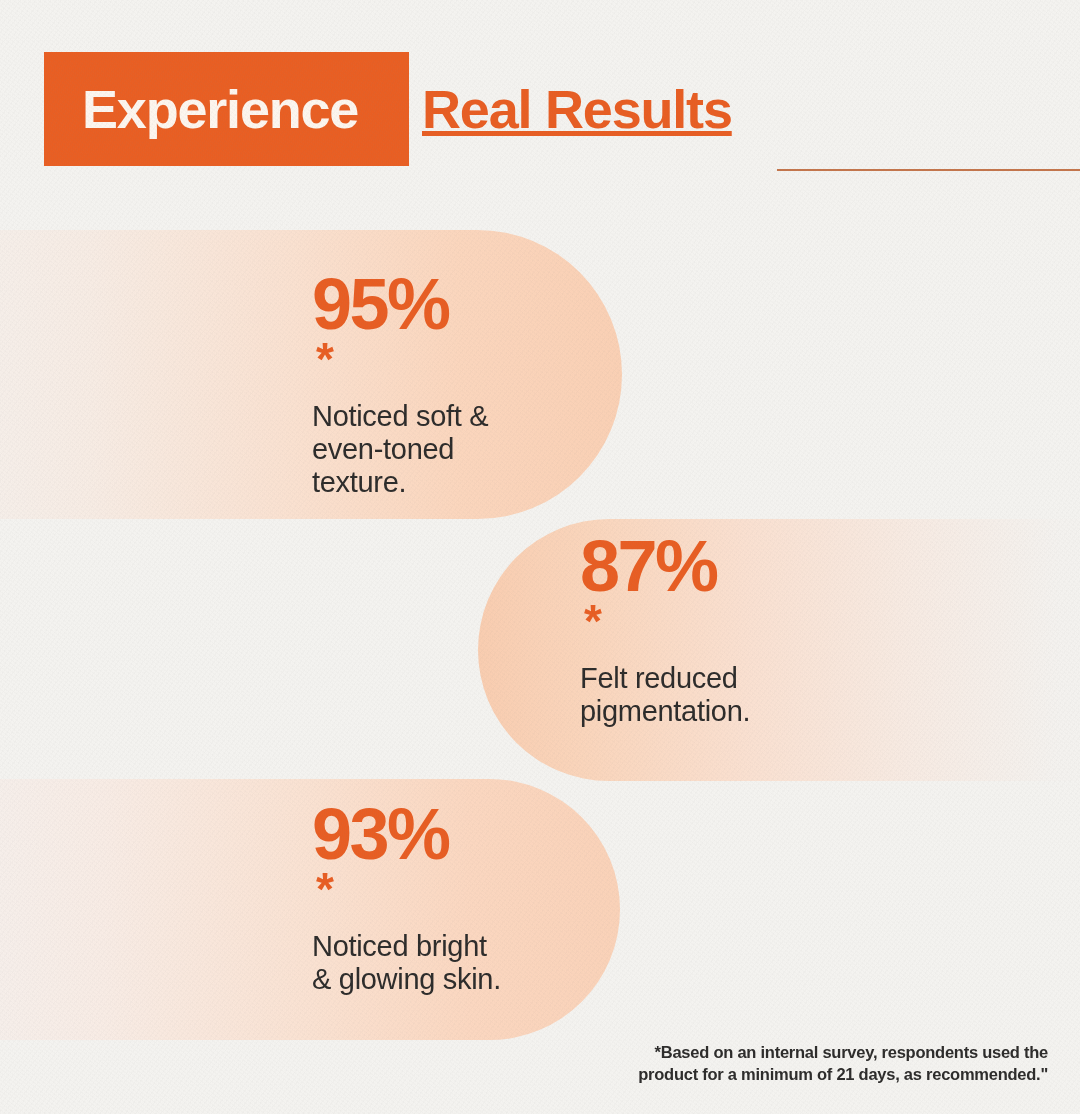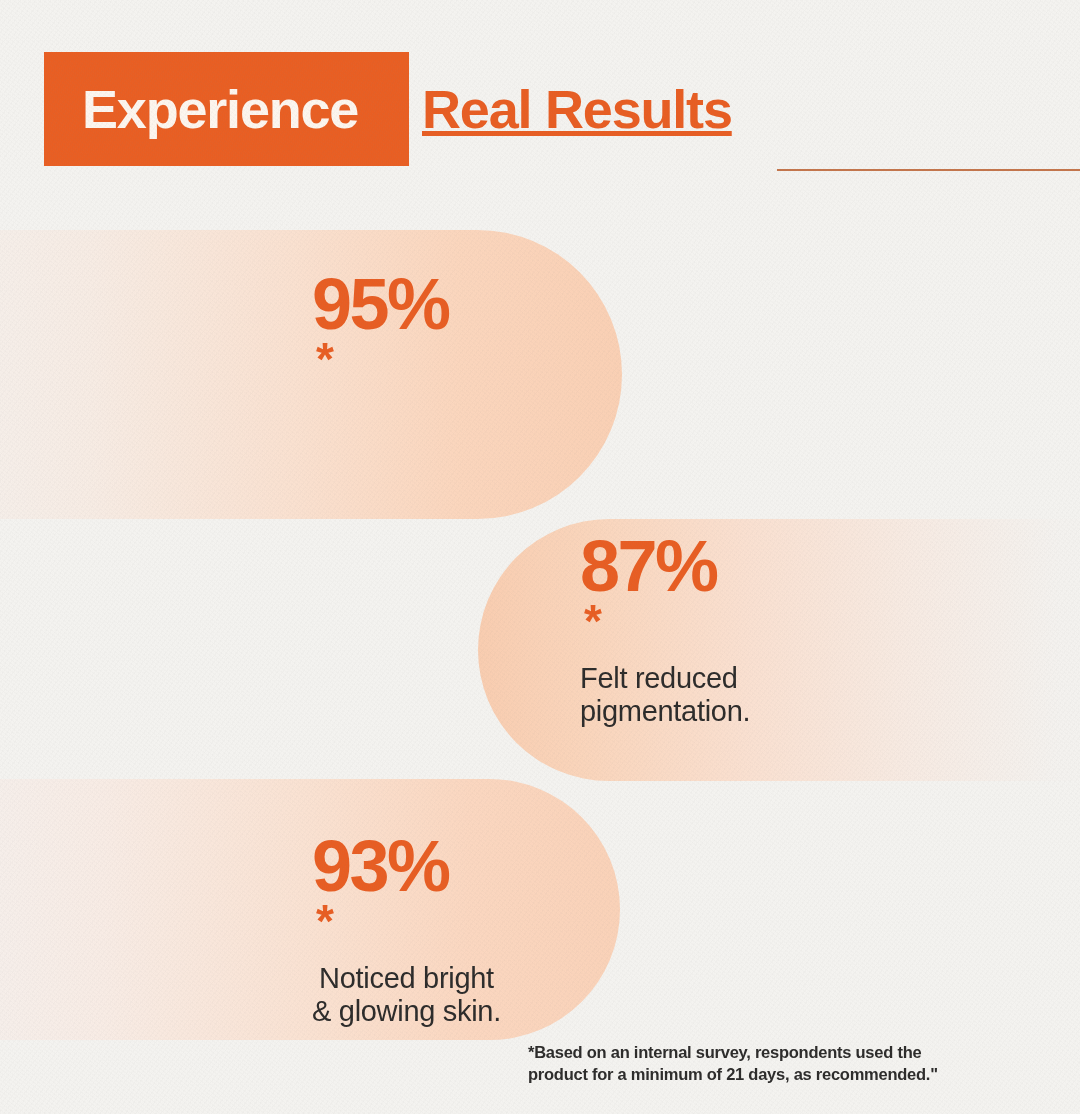--- a/index.html
+++ b/index.html
@@ -128,21 +128,21 @@
         #fad2b8 100%);
   }
 
   
   .stat{
     position:absolute;
     z-index:25;
   }
   .stat-1{ left:312px; top:268px; }
   .stat-2{ left:580px; top:530px; }
-  .stat-3{ left:312px; top:830px;text-align:center; }
+  .stat-3{ left:312px; top:798px; }
 
   .stat-value{
     color:#e85d22;
     font-size:72px;
     font-weight:bold;
     letter-spacing:-2.5px;
     line-height:1;
     white-space:nowrap;
     display:flex;
     align-items:flex-start;
@@ -170,21 +170,21 @@
     position:absolute;
     right:32px;
     top:1042px;
     width:520px;
     z-index:30;
     color:#2c2b2a;
     font-size:16.5px;
     font-weight:bold;
     line-height:1.32;
     letter-spacing:-0.25px;
-    text-align:left;
+    text-align:right;
     white-space:pre-line;
   }
 </style>
 </head>
 <body>
 
 <div class="paper-grain"></div>
 
 <div class="capsule capsule-1"></div>
 <div class="capsule capsule-2"></div>
@@ -196,20 +196,23 @@
   </div>
   <div class="title-accent">Real Results</div>
   <div class="title-rule"></div>
 </div>
 
 <div class="stat stat-1">
   <div class="stat-value">
     <span>95%</span>
     <span class="asterisk">*</span>
   </div>
+  <div class="stat-label">Noticed soft &amp;
+even-toned
+texture.</div>
 </div>
 
 <div class="stat stat-2">
   <div class="stat-value">
     <span>87%</span>
     <span class="asterisk">*</span>
   </div>
   <div class="stat-label">Felt reduced
 pigmentation.</div>
 </div>

